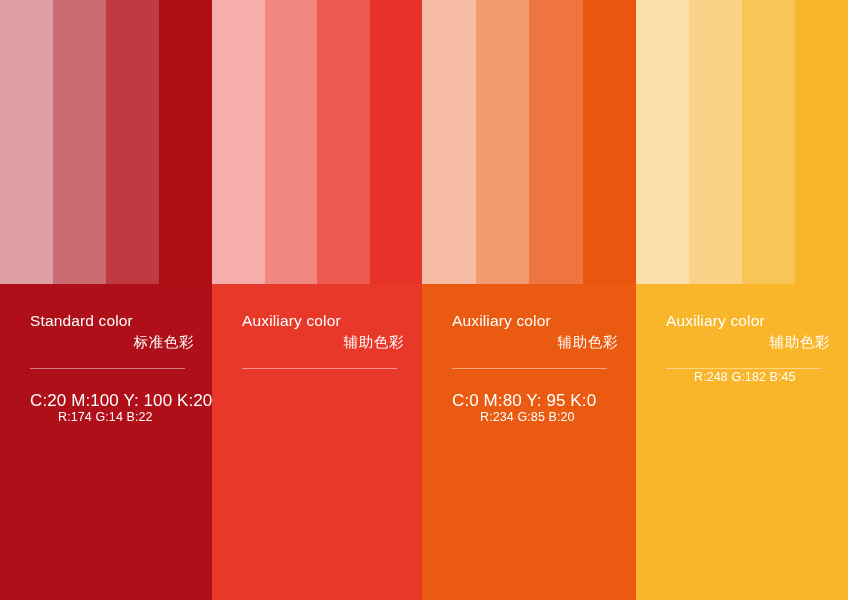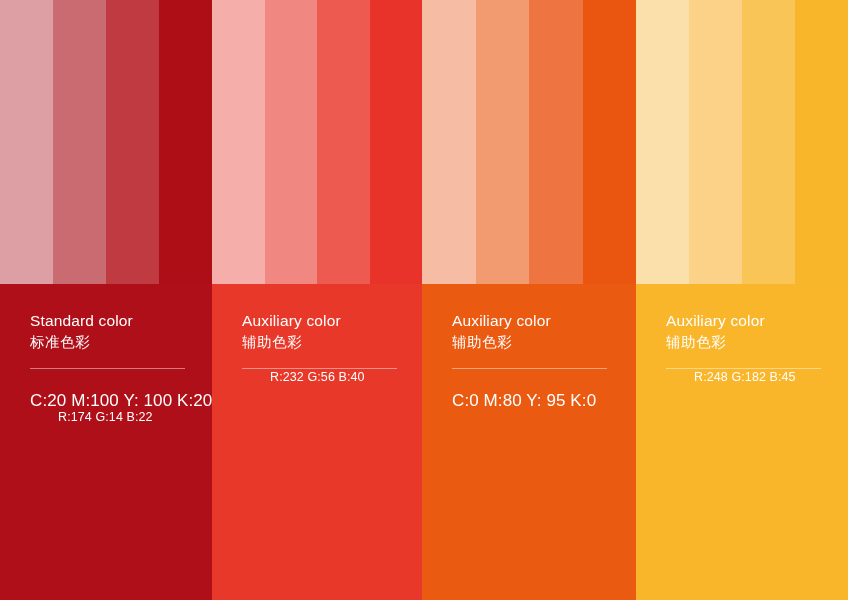--- a/index.html
+++ b/index.html
@@ -64,20 +64,21 @@
     letter-spacing: 0.15px;
     white-space: nowrap;
   }
   .title-zh {
     color: #ffffff;
     font-size: 14.5px;
     line-height: 21px;
     letter-spacing: 0.6px;
     margin-top: 1px;
     white-space: nowrap;
+    text-align: right;
   }
 
   .divider {
     margin-top: 15px;
     width: 155px;
     height: 1px;
     background: rgba(255,255,255,0.45);
   }
 
   .spec {
@@ -125,38 +126,38 @@
       <div class="tint-swatch" style="background:#f6aeaa;"></div>
       <div class="tint-swatch" style="background:#f08780;"></div>
       <div class="tint-swatch" style="background:#ec5a50;"></div>
       <div class="tint-swatch" style="background:#e8332a;"></div>
     </div>
     <div class="info-block" style="background:#e8382a;">
       <div class="info-inner">
         <div class="title-en">Auxiliary color</div>
         <div class="title-zh">辅助色彩</div>
         <div class="divider"></div>
-        <div class="spec-rgb">R:232 G:56 B:40</div>
       </div>
     </div>
   </section>
 
   <section class="color-group" style="width:214px;">
     <div class="tint-strip">
       <div class="tint-swatch" style="background:#f6bda4;"></div>
       <div class="tint-swatch" style="background:#f29a70;"></div>
       <div class="tint-swatch" style="background:#ee7541;"></div>
       <div class="tint-swatch" style="background:#ea5510;"></div>
     </div>
     <div class="info-block" style="background:#ea5a11;">
       <div class="info-inner">
         <div class="title-en">Auxiliary color</div>
         <div class="title-zh">辅助色彩</div>
         <div class="divider"></div>
         <div class="spec">C:0 M:80 Y: 95 K:0</div>
+        <div class="spec-rgb">R:234 G:85 B:20</div>
       </div>
     </div>
   </section>
 
   <section class="color-group" style="width:212px;">
     <div class="tint-strip">
       <div class="tint-swatch" style="background:#fbe0ac;"></div>
       <div class="tint-swatch" style="background:#fbd288;"></div>
       <div class="tint-swatch" style="background:#f9c556;"></div>
       <div class="tint-swatch" style="background:#f8b62b;"></div>

